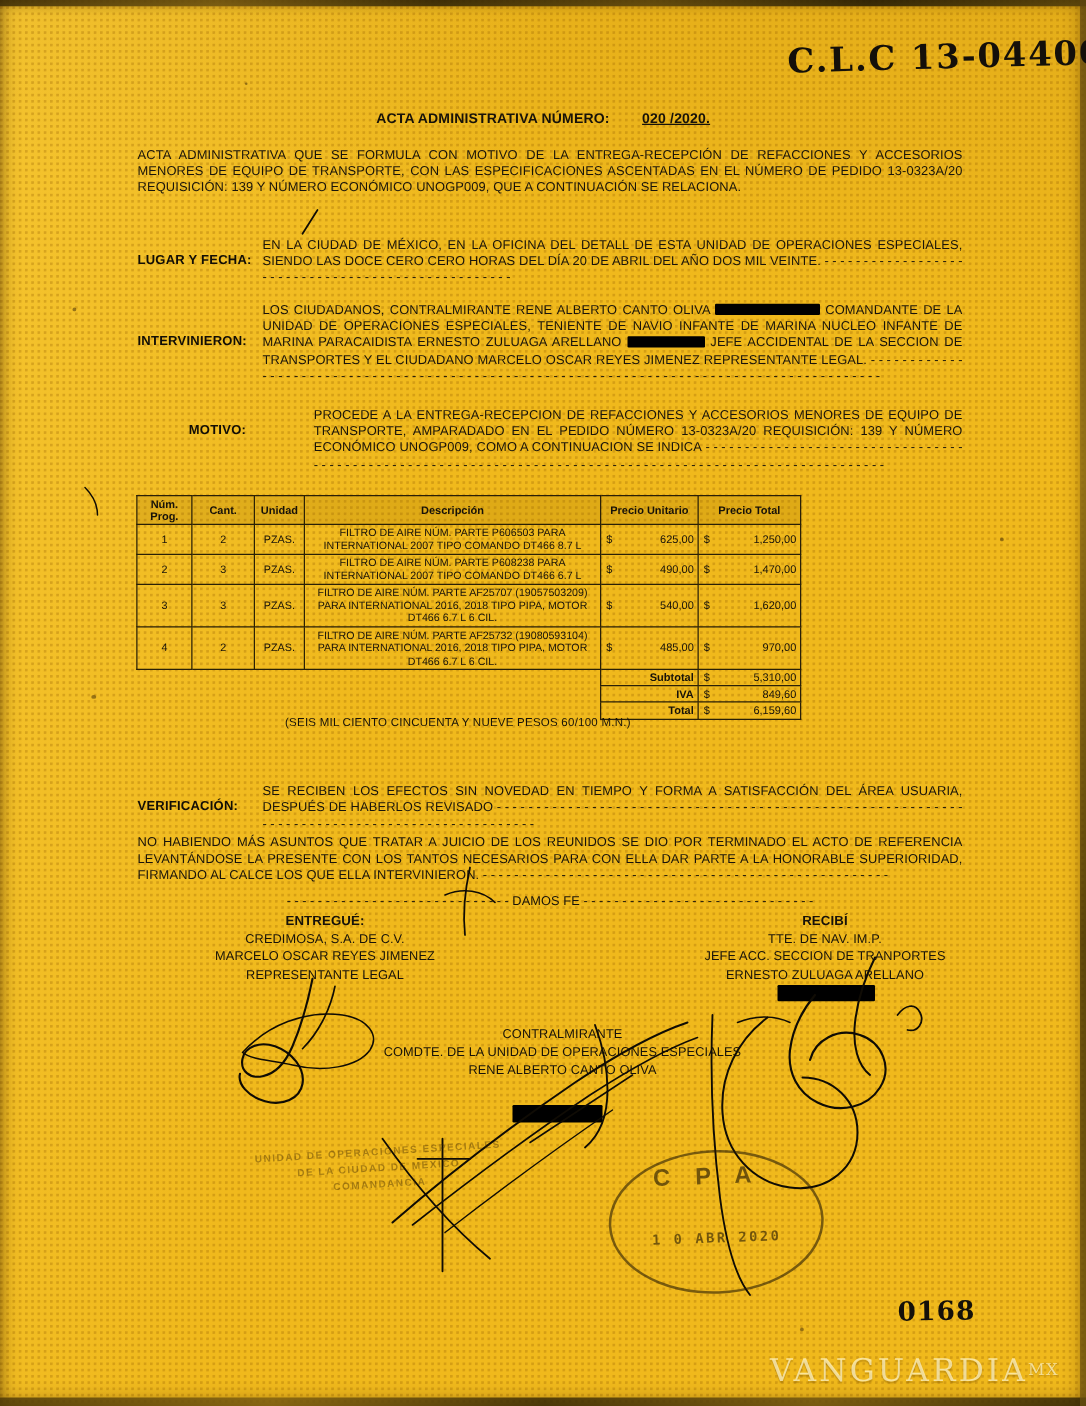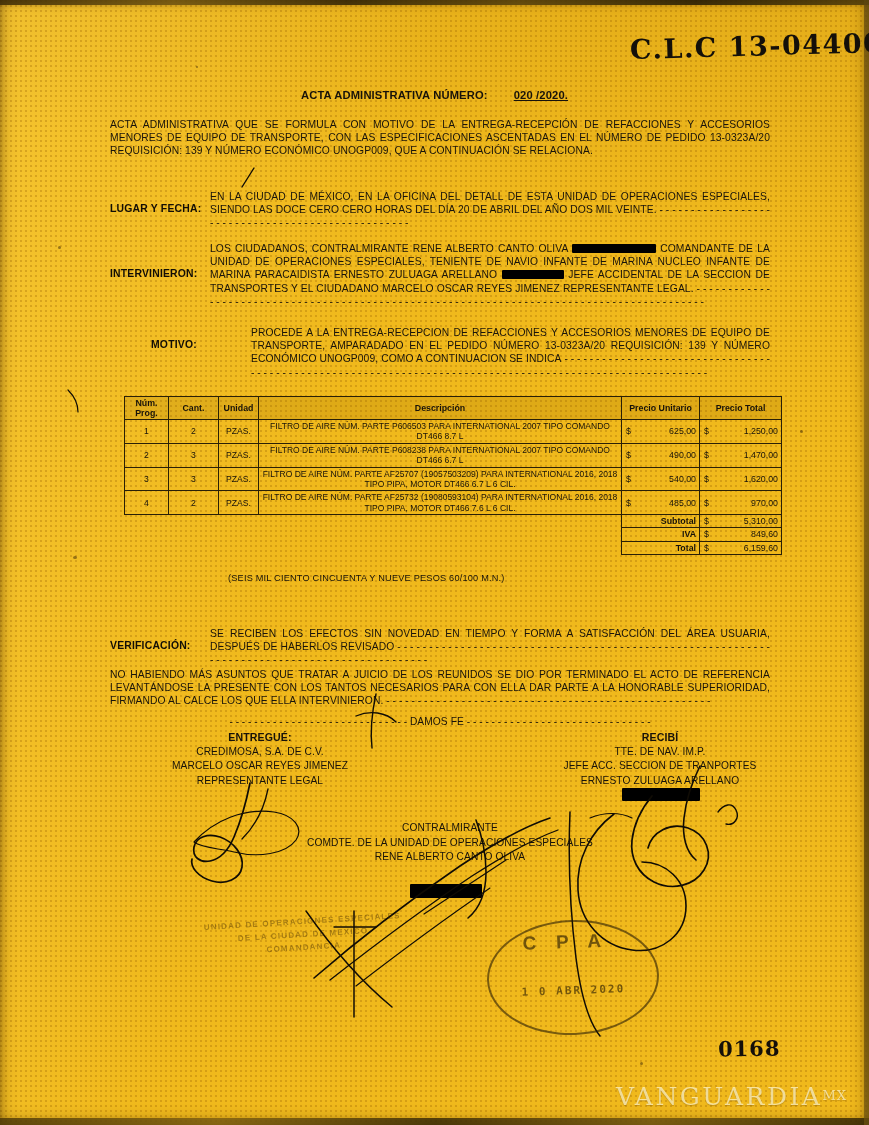--- a/index.html
+++ b/index.html
@@ -127,21 +127,21 @@
     border-radius: 1px;
   }
   .redact-blk {
     position: absolute;
     background: #000;
     border-radius: 1px;
   }
 
   
   #tbl-wrap {
-    position: absolute; left: 124px; top: 396px; width: 658px;
+    position: absolute; left: 109px; top: 396px; width: 532px;
   }
   table.items {
     width: 100%;
     border-collapse: collapse;
     font-size: 8.6px;
     line-height: 10.2px;
     color: #17120a;
   }
   table.items th, table.items td {
     border: 1px solid #2a2006;
@@ -336,21 +336,21 @@
             <td class="cant">3</td>
             <td class="unid">PZAS.</td>
             <td class="desc">FILTRO DE AIRE NÚM. PARTE AF25707 (19057503209) PARA INTERNATIONAL 2016, 2018 TIPO PIPA, MOTOR DT466 6.7 L 6 CIL.</td>
             <td class="money"><span class="cur">$</span><span>540,00</span></td>
             <td class="money"><span class="cur">$</span><span>1,620,00</span></td>
           </tr>
           <tr>
             <td class="num">4</td>
             <td class="cant">2</td>
             <td class="unid">PZAS.</td>
-            <td class="desc">FILTRO DE AIRE NÚM. PARTE AF25732 (19080593104) PARA INTERNATIONAL 2016, 2018 TIPO PIPA, MOTOR DT466 7.6 L 6 CIL.</td>
+            <td class="desc">FILTRO DE AIRE NÚM. PARTE AF25732 (19080593104) PARA INTERNATIONAL 2016, 2018 TIPO PIPA, MOTOR DT466 6.7 L 6 CIL.</td>
             <td class="money"><span class="cur">$</span><span>485,00</span></td>
             <td class="money"><span class="cur">$</span><span>970,00</span></td>
           </tr>
 
           <tr>
             <td class="noborder" colspan="4"></td>
             <td class="total-lbl">Subtotal</td>
             <td class="money"><span class="cur">$</span><span>5,310,00</span></td>
           </tr>
           <tr>

